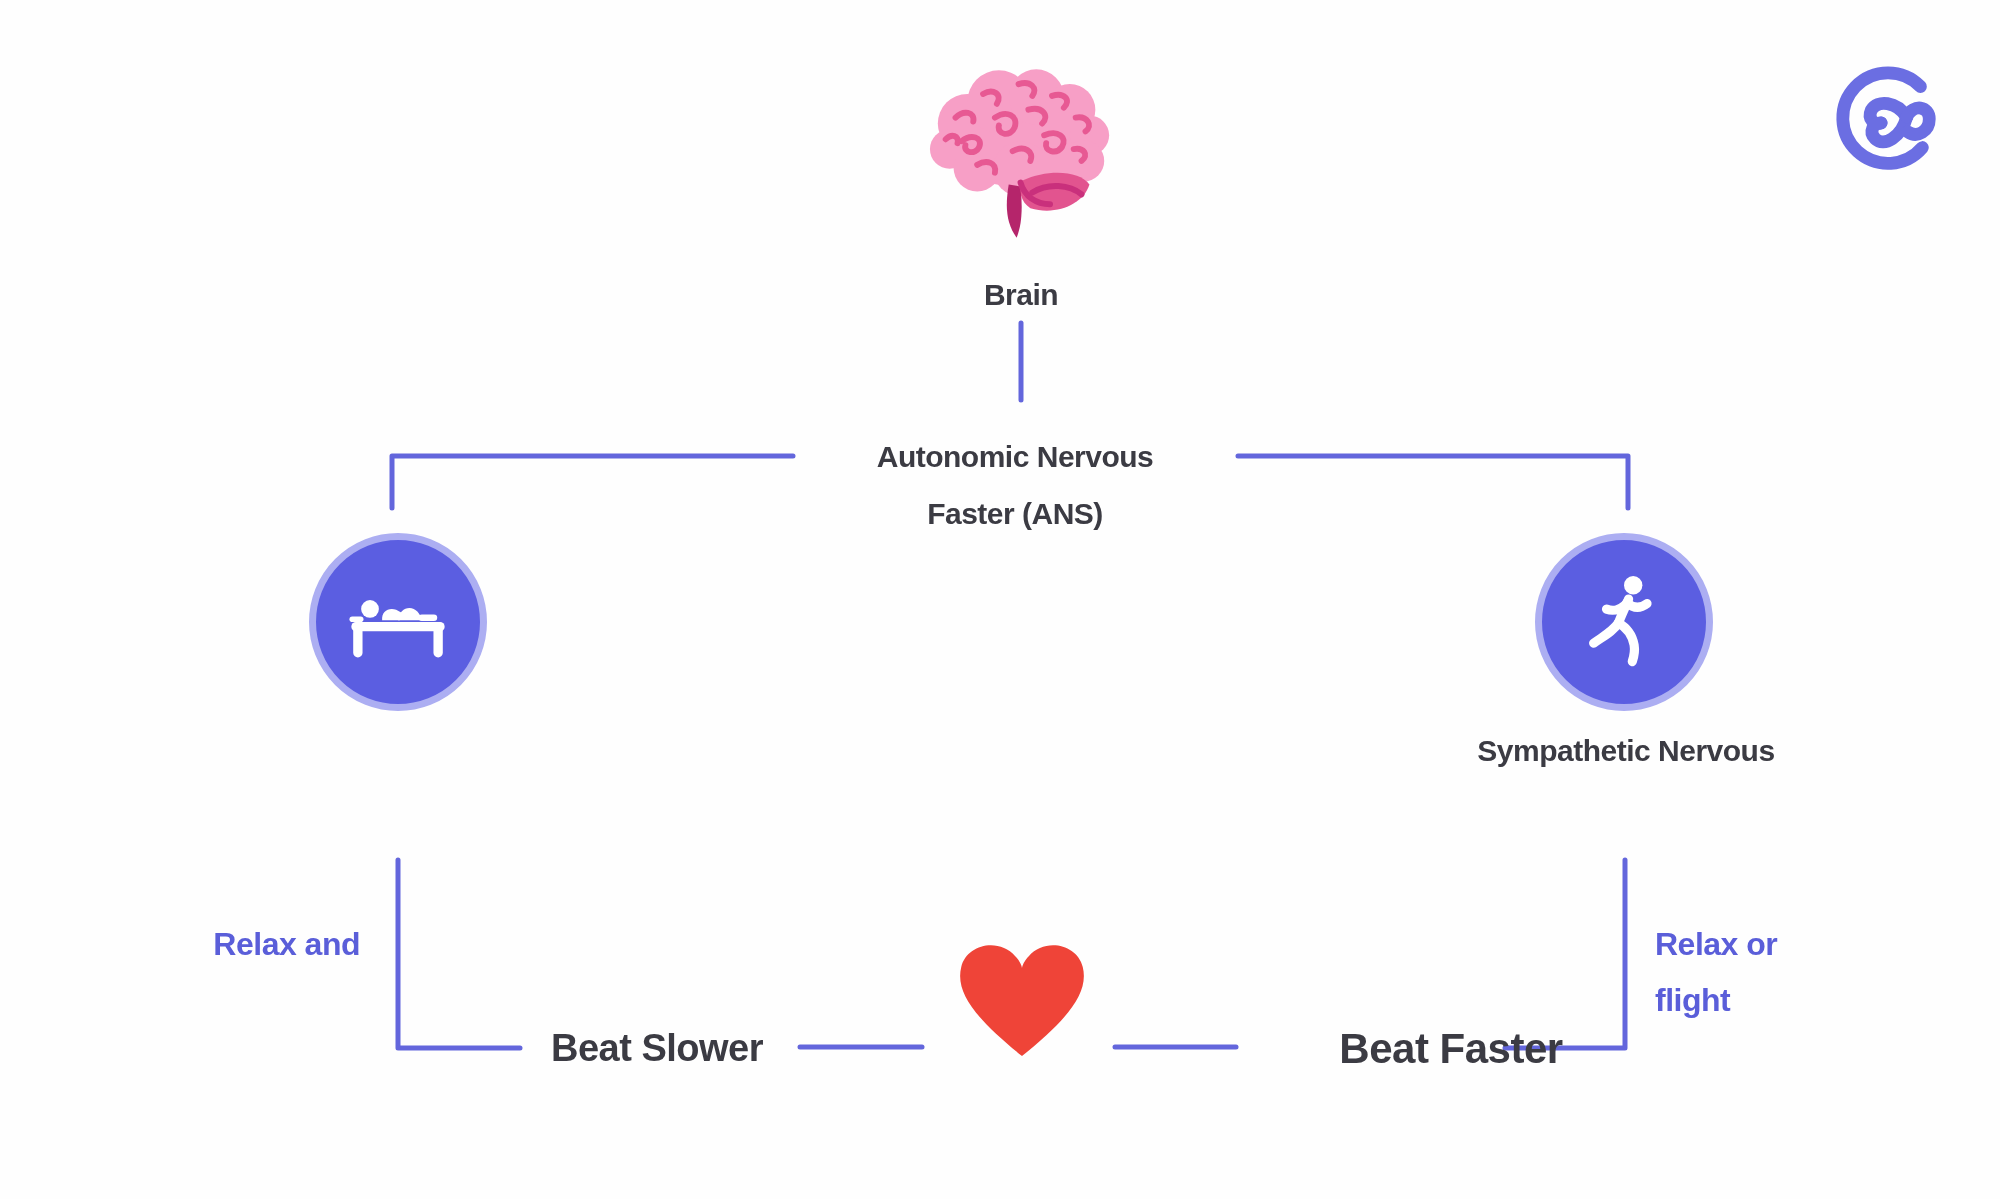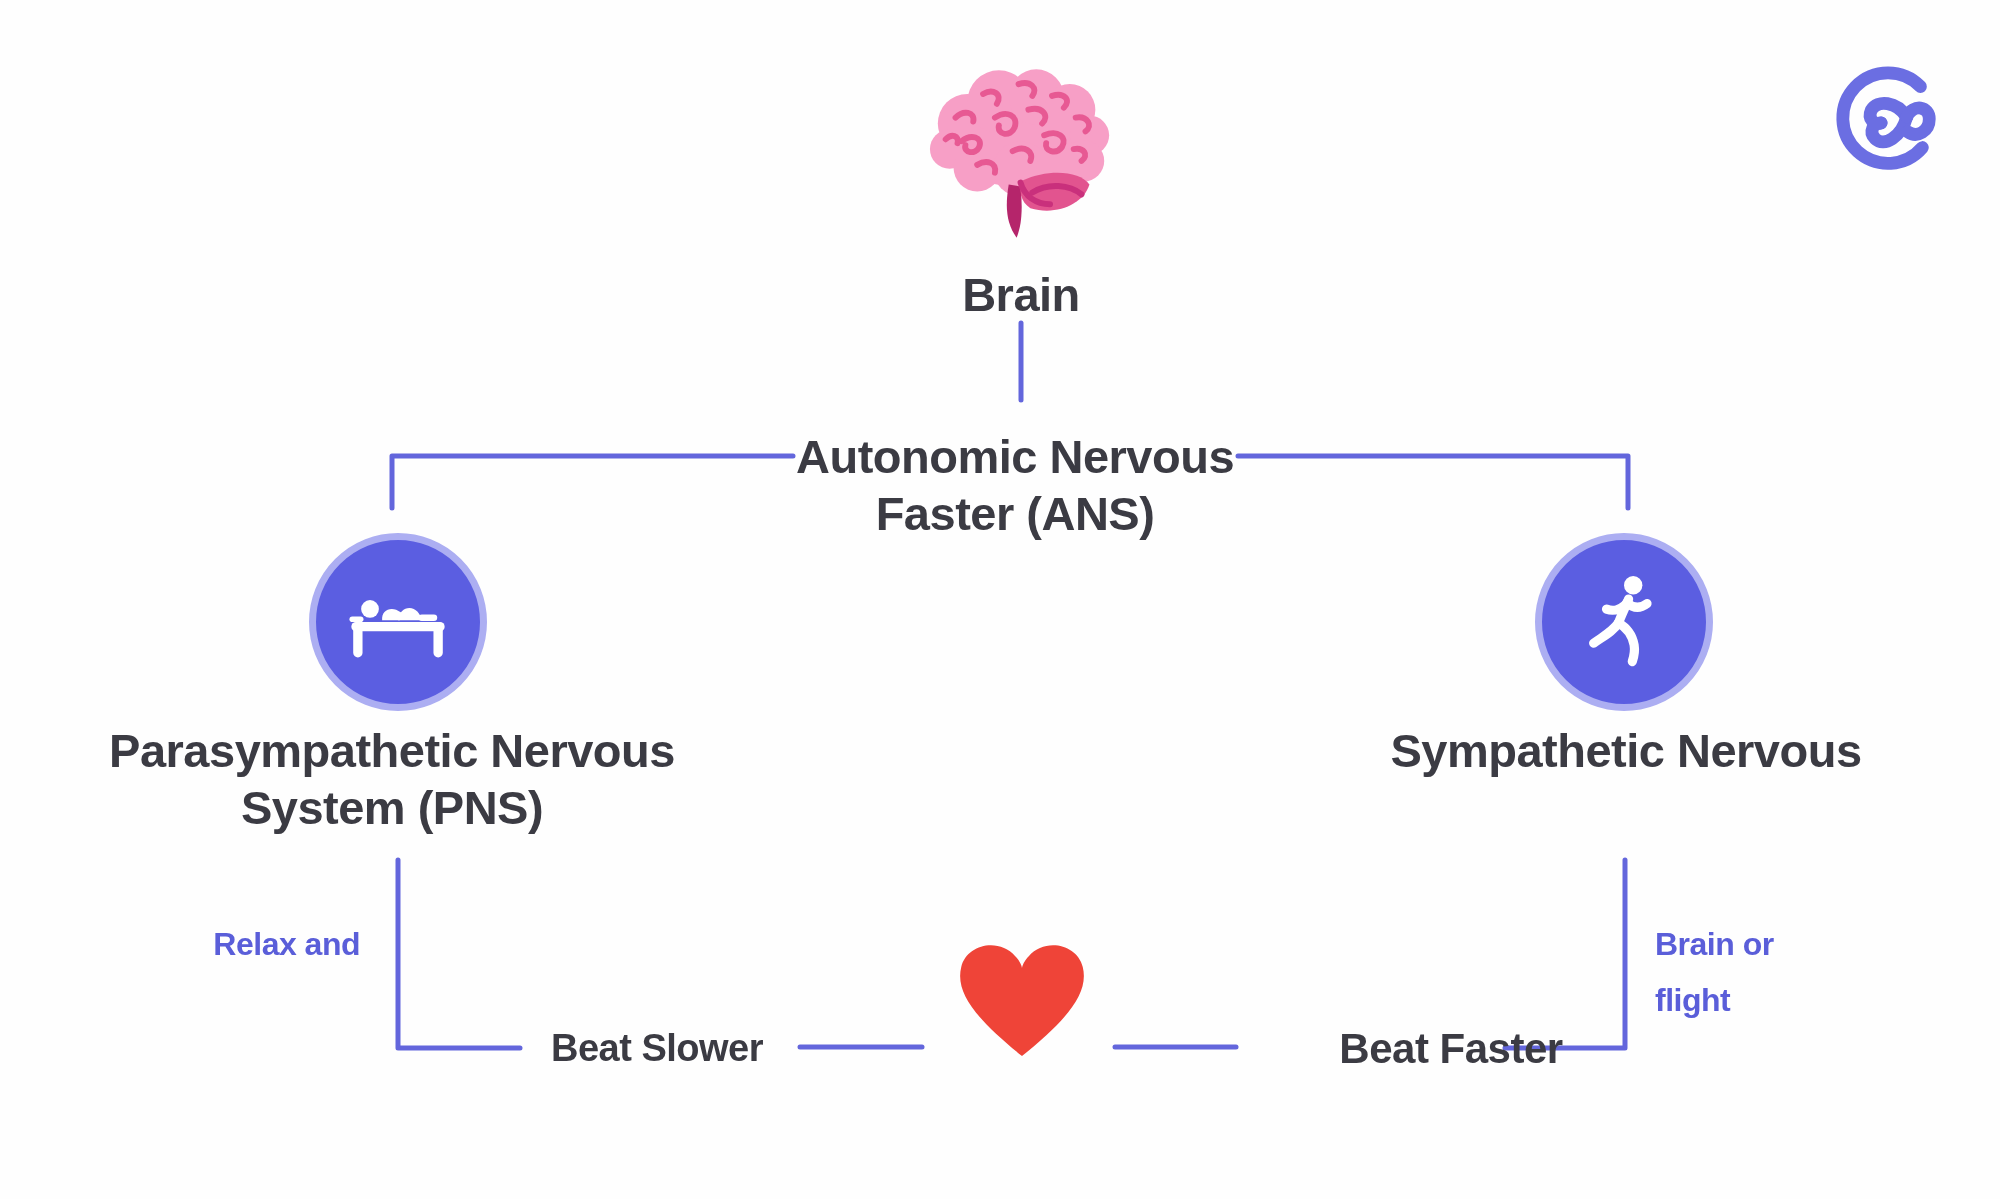--- a/index.html
+++ b/index.html
@@ -8,21 +8,21 @@
     width:2000px;height:1199px;
     background:#fefefe;
     overflow:hidden;
     font-family:"Liberation Sans",sans-serif;
   }
   .abs{position:absolute;}
   .centered{transform:translateX(-50%);}
   .dark-label{
     color:#3b3b43;
     font-weight:700;
-    font-size:47px;
+    font-size:30px;
     letter-spacing:-0.5px;
     text-align:center;
     line-height:57px;
     white-space:nowrap;
   }
   .purple-label{
     color:#5a5ed9;
     font-weight:700;
     font-size:32px;
     letter-spacing:-0.5px;
@@ -122,35 +122,31 @@
     <svg width="92" height="106" viewBox="0 0 100 110" fill="none" stroke="#ffffff" stroke-width="10" stroke-linecap="round" stroke-linejoin="round">
       <circle cx="60" cy="15" r="10" fill="#ffffff" stroke="none"></circle>
       <path d="M55,30 C51,40 47,48 44,56"></path>
       <path d="M53,34 C60,40 67,41 75,35"></path>
       <path d="M52,36 C45,42 39,44 31,41"></path>
       <path d="M44,56 C53,61 59,69 61,80 C62,86 61,92 59,98"></path>
       <path d="M44,56 C38,65 30,69 17,78"></path>
     </svg>
   </div>
 
-  <div class="abs centered dark-label line-block" style="left:392px;top:722px;">
-    <span>Parasympathetic Nervous</span>
-    <span>System (PNS)</span>
-  </div>
 
   <div class="abs centered dark-label line-block" style="left:1626px;top:722px;">
     <span>Sympathetic Nervous</span>
   </div>
 
   <div class="abs purple-label line-block" style="left:100px;top:916px;width:260px;text-align:right;">
     <span>Relax and</span>
   </div>
 
   <div class="abs purple-label line-block" style="left:1655px;top:916px;text-align:left;">
-    <span>Brain or</span>
+    <span>Relax or</span>
     <span>flight</span>
   </div>
 
   <svg class="abs" style="left:941px;top:923px;" width="162" height="142" viewBox="0 0 120 104" fill="#ef4438">
     <path d="M60,98 C28,72 10,52 15,32 C19,15 43,10 55,24 C58,27 60,31 60,33 C60,31 62,27 65,24 C77,10 101,15 105,32 C110,52 92,72 60,98 Z"></path>
   </svg>
 
   <div class="abs centered dark-label" style="left:657px;top:1020px;font-size:38px;">Beat Slower</div>
 
   <div class="abs centered dark-label" style="left:1451px;top:1020px;font-size:42px;">Beat Faster</div>

